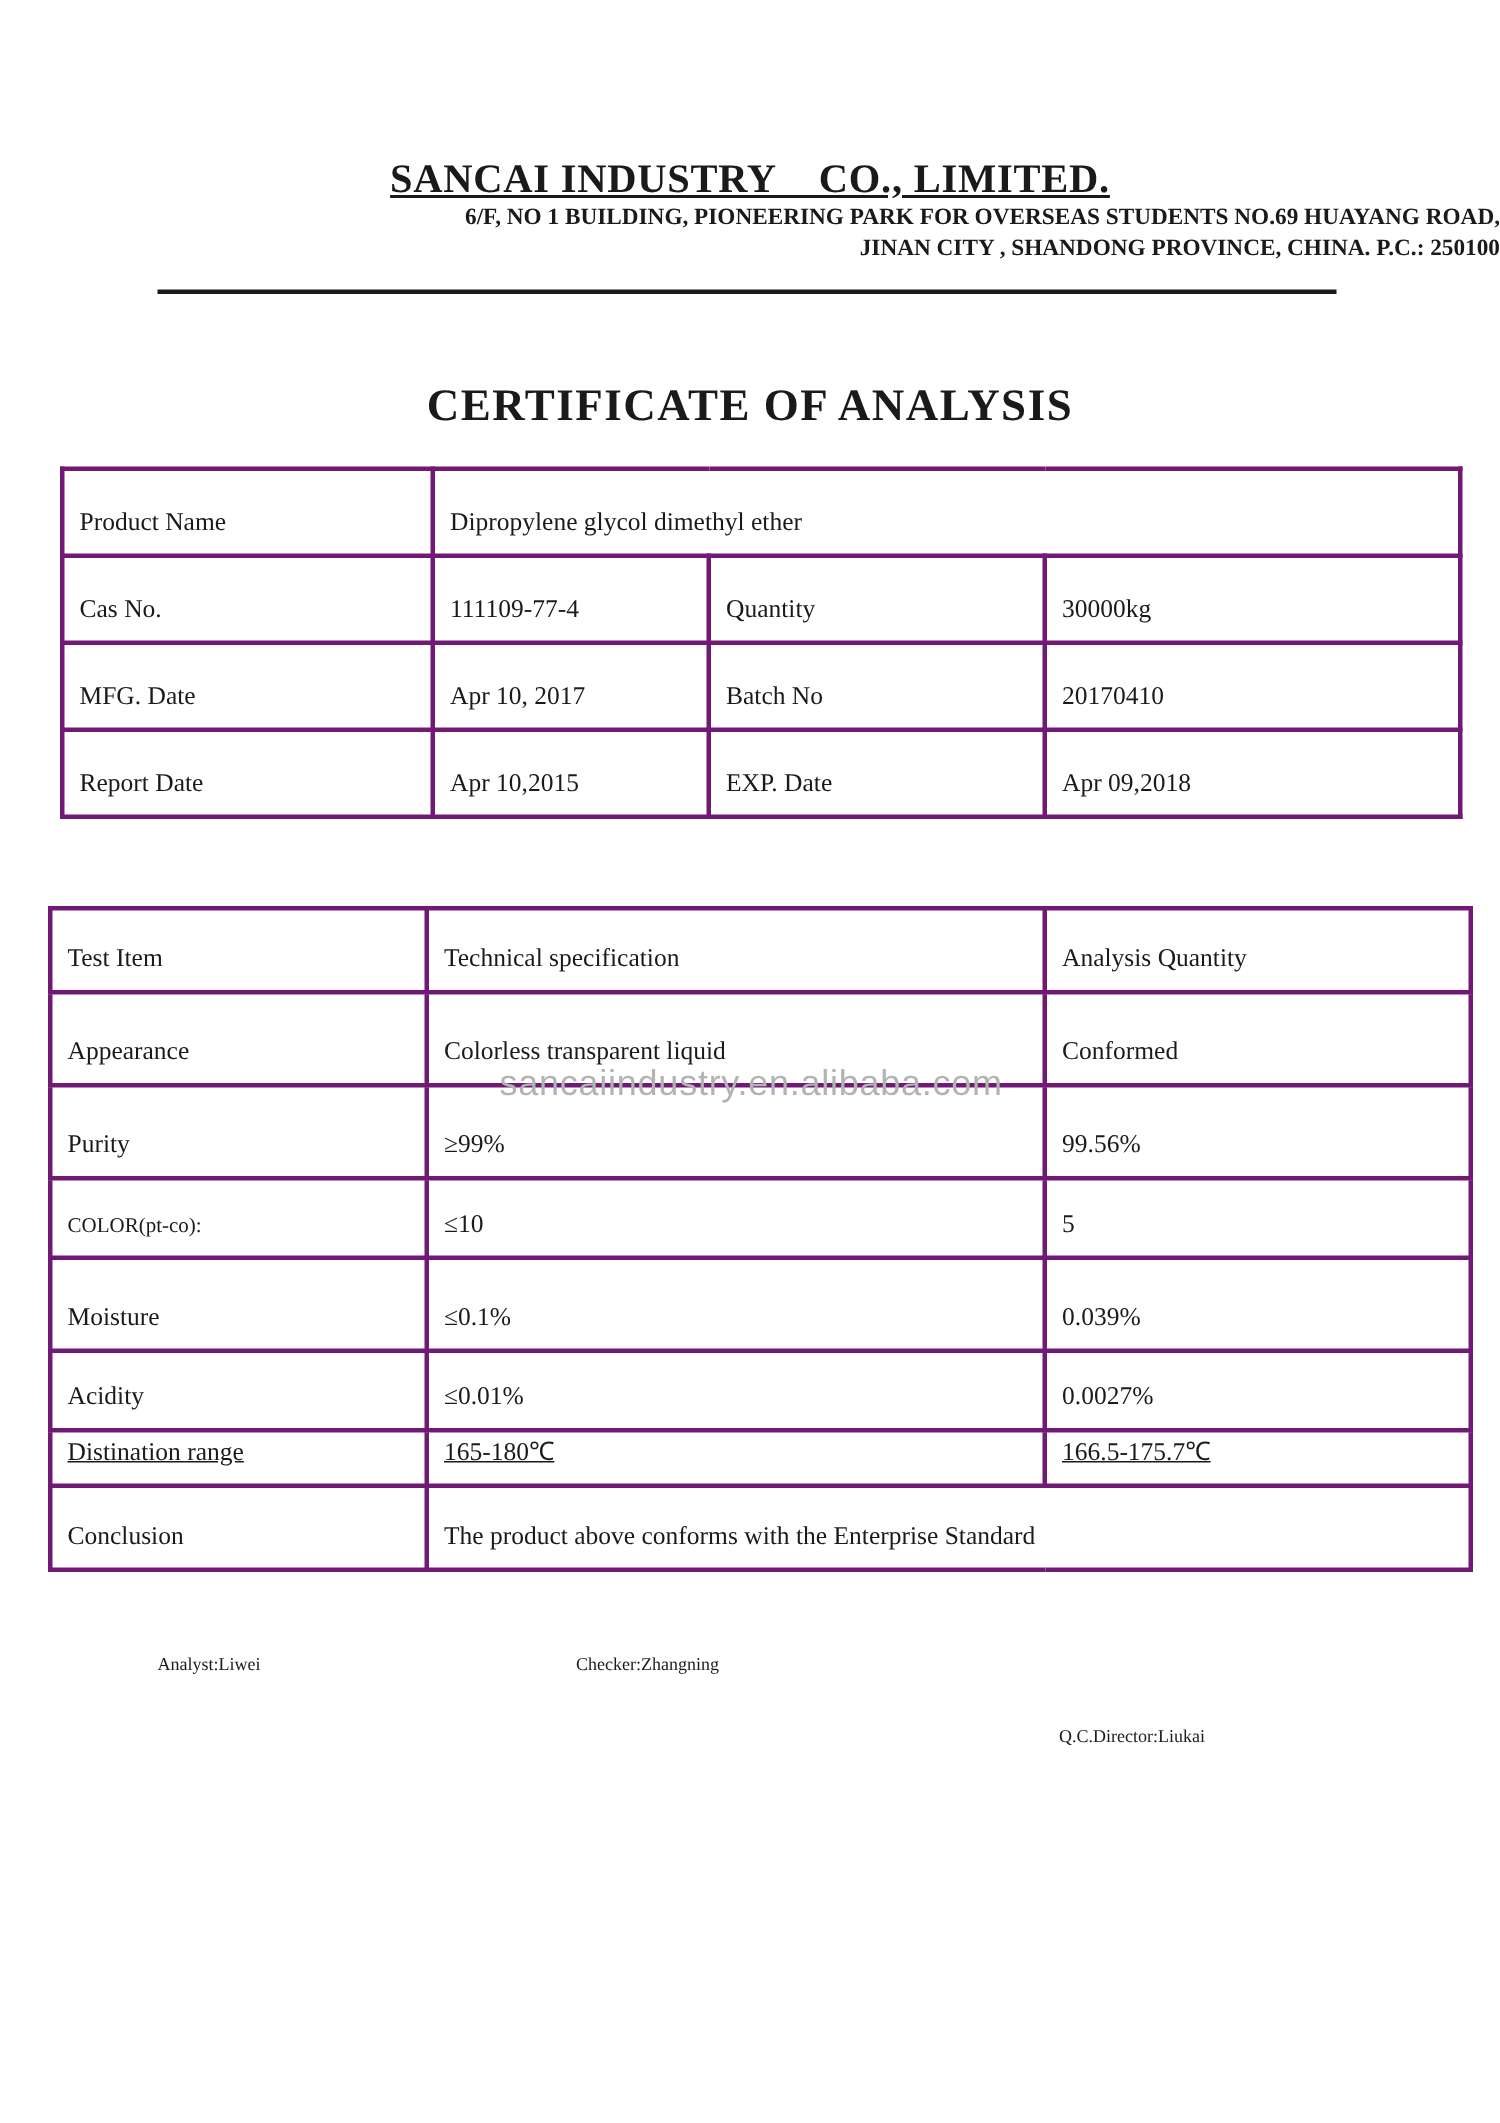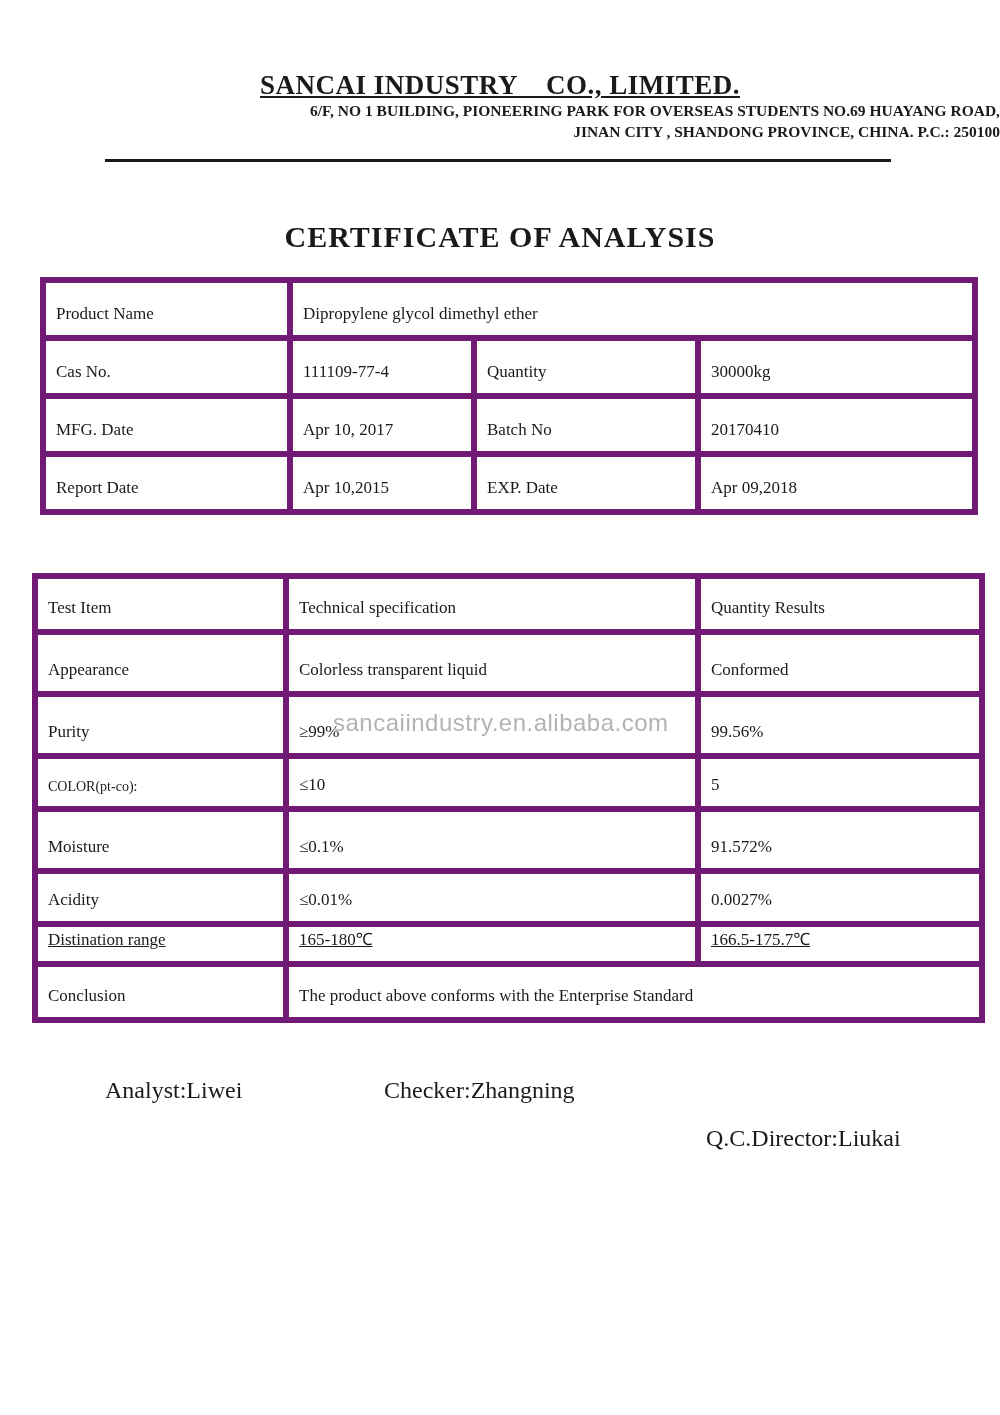--- a/index.html
+++ b/index.html
@@ -5,21 +5,21 @@
   html, body { margin: 0; padding: 0; background: #ffffff; }
   .page {
     position: relative;
     width: 1000px;
     height: 1415px;
     background: #ffffff;
     font-family: "Liberation Serif", serif;
     color: #1a1a1a;
     overflow: hidden;
   }
-  .header { text-align: center; padding-top: 70px; }
+  .header { text-align: center; padding-top: 104px; }
   .company-name {
     font-size: 27px;
     font-weight: bold;
     text-decoration: underline;
     white-space: pre;
     letter-spacing: 0.5px;
   }
   .addr {
     font-size: 15.5px;
     font-weight: bold;
@@ -39,21 +39,21 @@
     font-weight: bold;
     letter-spacing: 1px;
     line-height: 36px;
   }
   table {
     border-collapse: collapse;
     table-layout: fixed;
     font-size: 17px;
   }
   td {
-    border: 6px solid #701a75;
+    border: 3px solid #701a75;
     vertical-align: bottom;
     padding: 0 8px 11px 10px;
     overflow: hidden;
     white-space: nowrap;
   }
   .info-table { margin: 22px 0 0 40px; width: 932px; }
   .info-table td { height: 58px; box-sizing: border-box; }
   .spec-table { margin: 58px 0 0 32px; width: 947px; }
   .spec-table td { box-sizing: border-box; }
   .row-h56 td { height: 56px; }
@@ -69,21 +69,21 @@
     font-size: 24px;
     color: #b3b3b3;
     letter-spacing: 0.5px;
     pointer-events: none;
     margin-top: 19px;
   }
   .signatures {
     position: relative;
     height: 24px;
     margin-top: 54px;
-    font-size: 24px;
+    font-size: 12px;
   }
   .sig { position: absolute; top: 0; }
   .sig-analyst { left: 105px; }
   .sig-checker { left: 384px; }
   .sig-qc { left: 706px; margin-top: 48px; }
 </style>
 </head>
 <body>
 
 <div class="page">
@@ -134,41 +134,41 @@
   <table class="spec-table">
     <colgroup>
       <col style="width:251px">
         <col style="width:412px">
         <col style="width:284px">
     </colgroup>
     <tbody>
         <tr class="row-h56">
       <td>Test Item</td>
       <td>Technical specification</td>
-      <td>Quantity Results</td>
+      <td>Analysis Quantity</td>
     </tr>
     <tr class="row-h49">
       <td>Appearance</td>
       <td>Colorless transparent liquid</td>
       <td>Conformed</td>
     </tr>
     <tr class="row-h49">
       <td>Purity</td>
       <td>≥99%</td>
       <td>99.56%</td>
     </tr>
     <tr class="row-h53">
       <td class="small-label">COLOR(pt-co):</td>
       <td>≤10</td>
       <td>5</td>
     </tr>
     <tr class="row-h49">
       <td>Moisture</td>
       <td>≤0.1%</td>
-      <td>91.572%</td>
+      <td>0.039%</td>
     </tr>
     <tr class="row-h53">
       <td>Acidity</td>
       <td>≤0.01%</td>
       <td>0.0027%</td>
     </tr>
     <tr class="row-h48">
       <td>Distination range</td>
       <td>165-180℃</td>
       <td>166.5-175.7℃</td>

